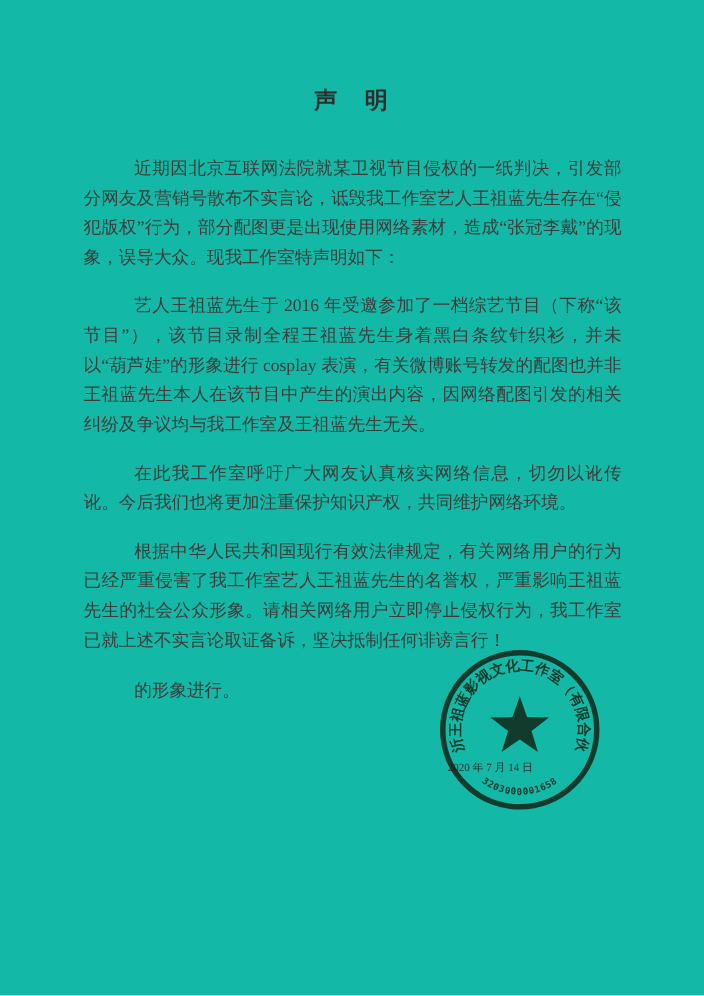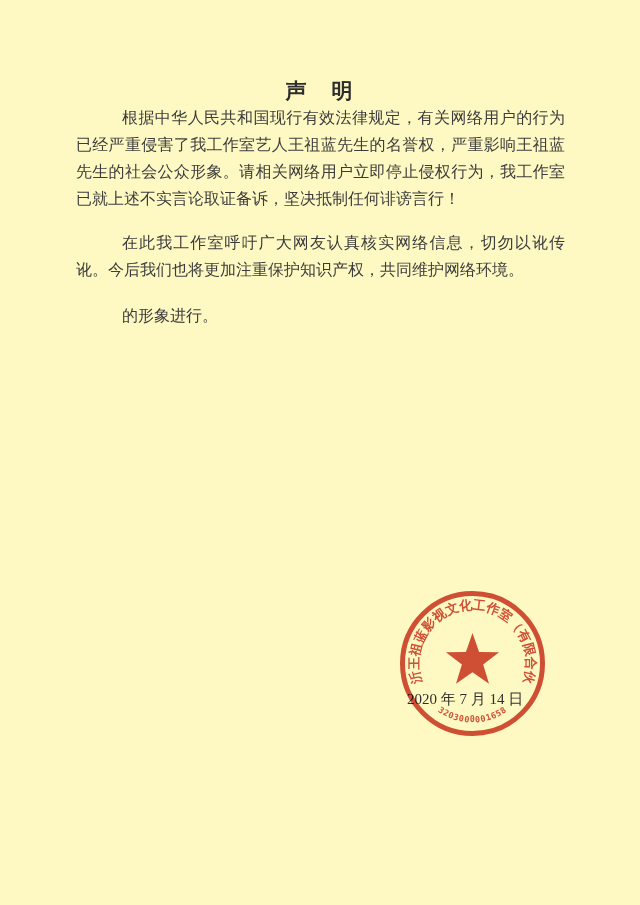--- a/index.html
+++ b/index.html
@@ -11,21 +11,21 @@
     width: 640px;
     height: 905px;
     position: relative;
     overflow: hidden;
     font-family: "Liberation Serif", "DejaVu Serif", serif;
     color: #3c3c3c;
   }
   .page {
     position: absolute;
     inset: 0;
-    background: #fef9c3;
+    background: #14b8a6;
   }
   .doc-title {
     margin: 78px 0 0 0;
     text-align: center;
     font-size: 21px;
     line-height: 26px;
     font-weight: bold;
     color: #2d2d2d;
     letter-spacing: 2px;
   }
@@ -68,21 +68,21 @@
     font-size: 14px;
     line-height: 18px;
     letter-spacing: -0.8px;
     color: #2f2f2f;
     white-space: nowrap;
   }
   .date-line {
     position: absolute;
     left: 407px;
     top: 690px;
-    font-size: 15px;
+    font-size: 10px;
     line-height: 18px;
     color: #2f2f2f;
     white-space: nowrap;
   }
   .ring-text {
     font-family: "Liberation Serif", "DejaVu Serif", serif;
     font-weight: bold;
     font-size: 13px;
     fill: #c9392a;
   }
@@ -95,22 +95,24 @@
   }
 </style>
 </head>
 <body>
 
 <div class="page">
 
   <h1 class="doc-title">声　明</h1>
 
   <div class="body-text">
+    <p class="first">近期因北京互联网法院就某卫视节目侵权的一纸判决，引发部分网友及营销号散布不实言论，诋毁我工作室艺人王祖蓝先生存在“侵犯版权”行为，部分配图更是出现使用网络素材，造成“张冠李戴”的现象，误导大众。现我工作室特声明如下：</p>
+    <p>艺人王祖蓝先生于 2016 年受邀参加了一档综艺节目（下称“该节目”），该节目录制全程王祖蓝先生身着黑白条纹针织衫，并未以“葫芦娃”的形象进行 cosplay 表演，有关微博账号转发的配图也并非王祖蓝先生本人在该节目中产生的演出内容，因网络配图引发的相关纠纷及争议均与我工作室及王祖蓝先生无关。</p>
+    <p>在此我工作室呼吁广大网友认真核实网络信息，切勿以讹传讹。今后我们也将更加注重保护知识产权，共同维护网络环境。</p>
     <p>根据中华人民共和国现行有效法律规定，有关网络用户的行为已经严重侵害了我工作室艺人王祖蓝先生的名誉权，严重影响王祖蓝先生的社会公众形象。请相关网络用户立即停止侵权行为，我工作室已就上述不实言论取证备诉，坚决抵制任何诽谤言行！</p>
-    <p>在此我工作室呼吁广大网友认真核实网络信息，切勿以讹传讹。今后我们也将更加注重保护知识产权，共同维护网络环境。</p>
     <p class="closing">的形象进行。</p>
   </div>
 
   <div class="date-line">2020 年 7 月 14 日</div>
 
   <div class="seal-wrap">
     <svg viewBox="0 0 151 151" xmlns="http://www.w3.org/2000/svg">
       <defs>
         <path id="ringPath" d="M 26.6 98.3 A 54 54 0 1 1 124.4 98.3" fill="none"></path>
         <path id="numPath" d="M 37.6 120.7 A 59 59 0 0 0 113.4 120.7" fill="none"></path>

